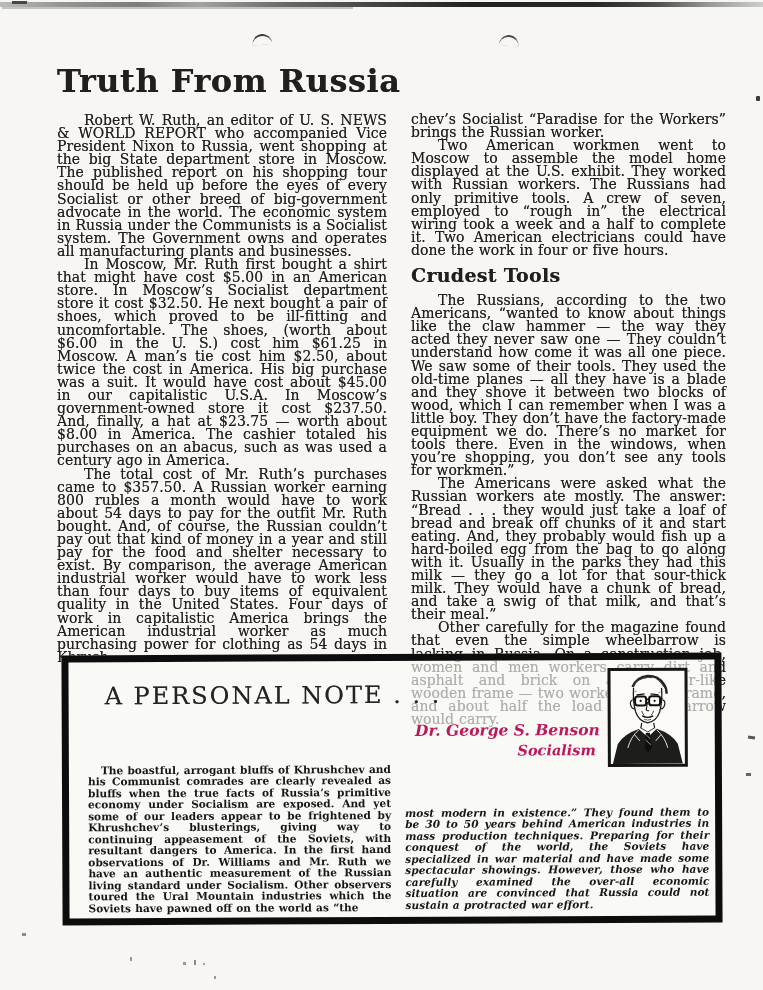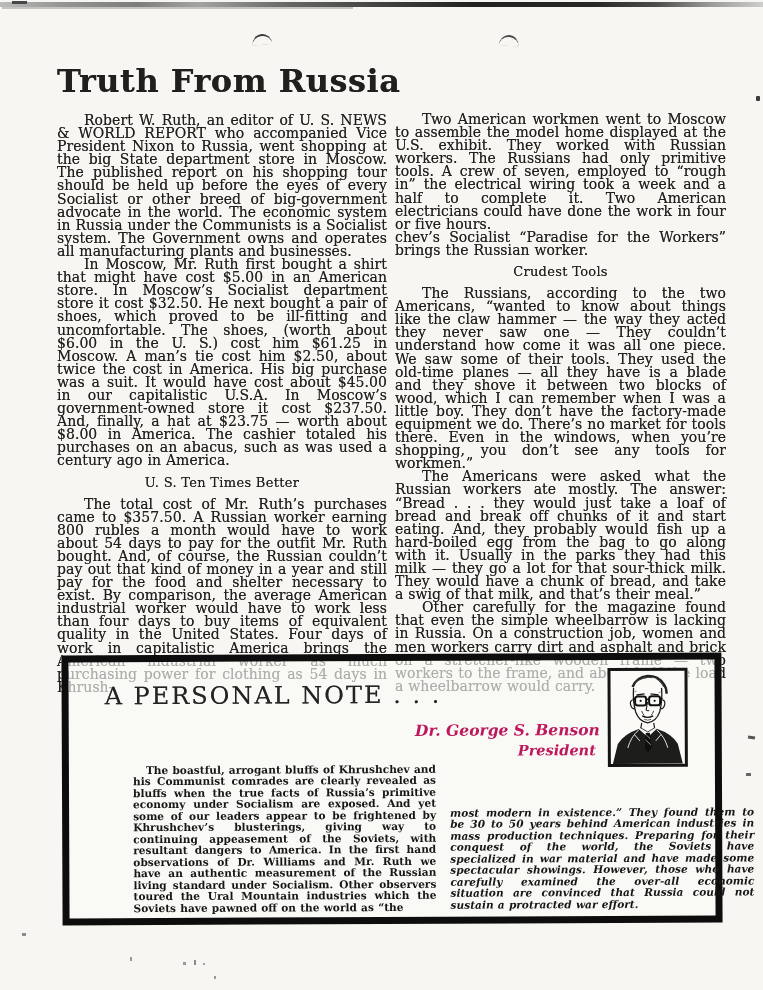--- a/index.html
+++ b/index.html
@@ -23,45 +23,45 @@
   .edge-dot1{right:3px;top:96px;width:4px;height:5px;background:#3d3d3d;border-radius:1px;}
   .edge-dash1{right:8px;top:736px;width:7px;height:3px;background:#555;transform:rotate(8deg);}
   .edge-dash2{right:12px;top:773px;width:5px;height:3px;background:#666;}
   .bm1{left:183px;top:962px;width:3px;height:3px;background:#999;}
   .bm2{left:194px;top:960px;width:2px;height:5px;background:#8a8a8a;}
   .bm3{left:203px;top:963px;width:2px;height:2px;background:#a5a5a5;}
   .bm4{left:130px;top:957px;width:2px;height:4px;background:#9a9a9a;}
   .bm5{left:214px;top:976px;width:2px;height:3px;background:#999;}
   .bm6{left:22px;top:933px;width:4px;height:3px;background:#8c8c8c;}
   
-  .article{position:absolute;left:57px;top:62px;width:669px;display:flex;gap:8px;
+  .article{position:absolute;left:57px;top:62px;width:669px;display:flex;gap:24px;
     text-shadow:0 0 .35px rgba(32,31,29,.7);}
   .col-left{width:330px;}
   .col-right{width:331px;padding-top:51px;}
   h1.title{font-size:32px;font-weight:bold;line-height:38px;margin:0 0 14px 0;
     letter-spacing:.5px;white-space:nowrap;}
   p.body{font-size:14px;line-height:13.1px;text-align:justify;margin:0;
     word-spacing:.4px;letter-spacing:.05px;}
   p.ind{text-indent:27px;}
-  h3.sec{font-size:13px;font-weight:normal;text-align:center;margin:7px 0 8px 0;letter-spacing:.3px;}
+  h3.sec{font-size:19px;font-weight:bold;text-align:left;margin:7px 0 8px 0;letter-spacing:.3px;}
   
   .note{position:absolute;left:62px;top:654px;width:660px;height:270px;
     border:7px solid #0d0d0d;box-sizing:border-box;transform:rotate(-.25deg);
     background:rgba(251,250,247,.65);}
   .note-title{position:absolute;left:36px;top:20px;font-size:24px;letter-spacing:2px;
     color:#242424;white-space:nowrap;text-shadow:0 0 .4px rgba(36,36,36,.6);}
   .attr{position:absolute;left:330px;top:60px;width:201px;text-align:right;
     font-style:italic;font-weight:bold;color:#be185d;}
   .attr-name{font-size:15.5px;line-height:20px;}
   .attr-role{font-size:14.5px;line-height:20px;padding-right:4px;}
   .portrait{position:absolute;left:539px;top:8px;width:80px;height:99px;
     border:3px solid #151515;box-sizing:border-box;background:#fbfaf7;overflow:hidden;}
   .portrait svg{display:block;}
   .note-text{position:absolute;font-weight:bold;font-size:10.6px;line-height:11.5px;
-    text-align:justify;color:#171717;word-spacing:.5px;margin-left:45px;}
+    text-align:justify;color:#171717;word-spacing:.5px;}
   .note-left{left:19px;top:92px;width:303px;text-indent:13px;}
   .note-right{left:336px;top:136px;width:304px;font-style:italic;}
 </style>
 </head>
 <body>
 
 <div class="page">
 
   <div class="scan-top"></div>
   <div class="scan-top2"></div>
@@ -76,39 +76,38 @@
   <div class="mark bm3"></div>
   <div class="mark bm4"></div>
   <div class="mark bm5"></div>
   <div class="mark bm6"></div>
 
   <div class="article">
     <div class="col-left">
       <h1 class="title">Truth From Russia</h1>
       <p class="body ind">Robert W. Ruth, an editor of U. S. NEWS &amp; WORLD REPORT who accompanied Vice President Nixon to Russia, went shopping at the big State department store in Moscow.  The published report on his shopping tour should be held up before the eyes of every Socialist or other breed of big-government advocate in the world.  The economic system in Russia under the Communists is a Socialist system.  The Government owns and operates all manufacturing plants and businesses.</p>
       <p class="body ind">In Moscow, Mr. Ruth first bought a shirt that might have cost $5.00 in an American store.  In Moscow’s Socialist department store it cost $32.50. He next bought a pair of shoes, which proved to be ill-fitting and uncomfortable.  The shoes, (worth about $6.00 in the U. S.) cost him $61.25 in Moscow. A man’s tie cost him $2.50, about twice the cost in America.  His big purchase was a suit.  It would have cost about $45.00 in our capitalistic U.S.A. In Moscow’s government-owned store it cost $237.50. And, finally, a hat at $23.75 — worth about $8.00 in America.  The cashier totaled his purchases on an abacus, such as was used a century ago in America.</p>
-      <h3 class="sec">U. S. Ten Times Better</h3>
       <p class="body ind">The total cost of Mr. Ruth’s purchases came to $357.50.  A Russian worker earning 800 rubles a month would have to work about 54 days to pay for the outfit Mr. Ruth bought.  And, of course, the Russian couldn’t pay out that kind of money in a year and still pay for the food and shelter necessary to exist.  By comparison, the average American industrial worker would have to work less than four days to buy items of equivalent quality in the United States.  Four days of work in capitalistic America brings the American industrial worker as much purchasing power for clothing as 54 days in Khrush-</p>
     </div>
     <div class="col-right">
+      <p class="body">chev’s Socialist “Paradise for the Workers” brings the Russian worker.</p>
       <p class="body ind">Two American workmen went to Moscow to assemble the model home displayed at the U.S. exhibit. They worked with Russian workers.  The Russians had only primitive tools.  A crew of seven, employed to “rough in” the electrical wiring took a week and a half to complete it.  Two American electricians could have done the work in four or five hours.</p>
-      <p class="body">chev’s Socialist “Paradise for the Workers” brings the Russian worker.</p>
       <h3 class="sec">Crudest Tools</h3>
       <p class="body ind">The Russians, according to the two Americans, “wanted to know about things like the claw hammer — the way they acted they never saw one — They couldn’t understand how come it was all one piece. We saw some of their tools.  They used the old-time planes — all they have is a blade and they shove it between two blocks of wood, which I can remember when I was a little boy.  They don’t have the factory-made equipment we do.  There’s no market for tools there.  Even in the windows, when you’re shopping, you don’t see any tools for workmen.”</p>
       <p class="body ind">The Americans were asked what the Russian workers ate mostly.  The answer: “Bread . . . they would just take a loaf of bread and break off chunks of it and start eating.  And, they probably would fish up a hard-boiled egg from the bag to go along with it.  Usually in the parks they had this milk — they go a lot for that sour-thick milk.  They would have a chunk of bread, and take a swig of that milk, and that’s their meal.”</p>
       <p class="body ind">Other carefully for the magazine found that even the simple wheelbarrow is lacking in Russia. On a construction job, women and men workers carry dirt and asphalt and brick on a stretcher-like wooden frame — two workers to the frame, and about half the load a wheelbarrow would carry.</p>
     </div>
   </div>
 
   <section class="note">
     <div class="note-title">A PERSONAL NOTE . . .</div>
 
     <div class="attr">
       <div class="attr-name">Dr. George S. Benson</div>
-      <div class="attr-role">President</div>
+      <div class="attr-role">Socialism</div>
     </div>
 
     <div class="portrait">
       <svg width="74" height="93" viewBox="0 0 74 93">
 
         <path d="M22,16 Q26,6 37,5 Q48,5 53,13 Q56,17 56,23" fill="none" stroke="#222" stroke-width="2.4"></path>
         <path d="M24,12 Q30,7 36,7 M29,9 Q35,5 42,7 M46,8 Q51,11 53,16 M23,15 Q25,10 29,8" fill="none" stroke="#333" stroke-width="1"></path>
 
         <path d="M22,29 Q19,30 20,34 Q21,38 24,38" fill="none" stroke="#1a1a1a" stroke-width="1.2"></path>
         <path d="M52,29 Q55,30 54,34 Q53,38 50,38" fill="none" stroke="#1a1a1a" stroke-width="1.2"></path>

